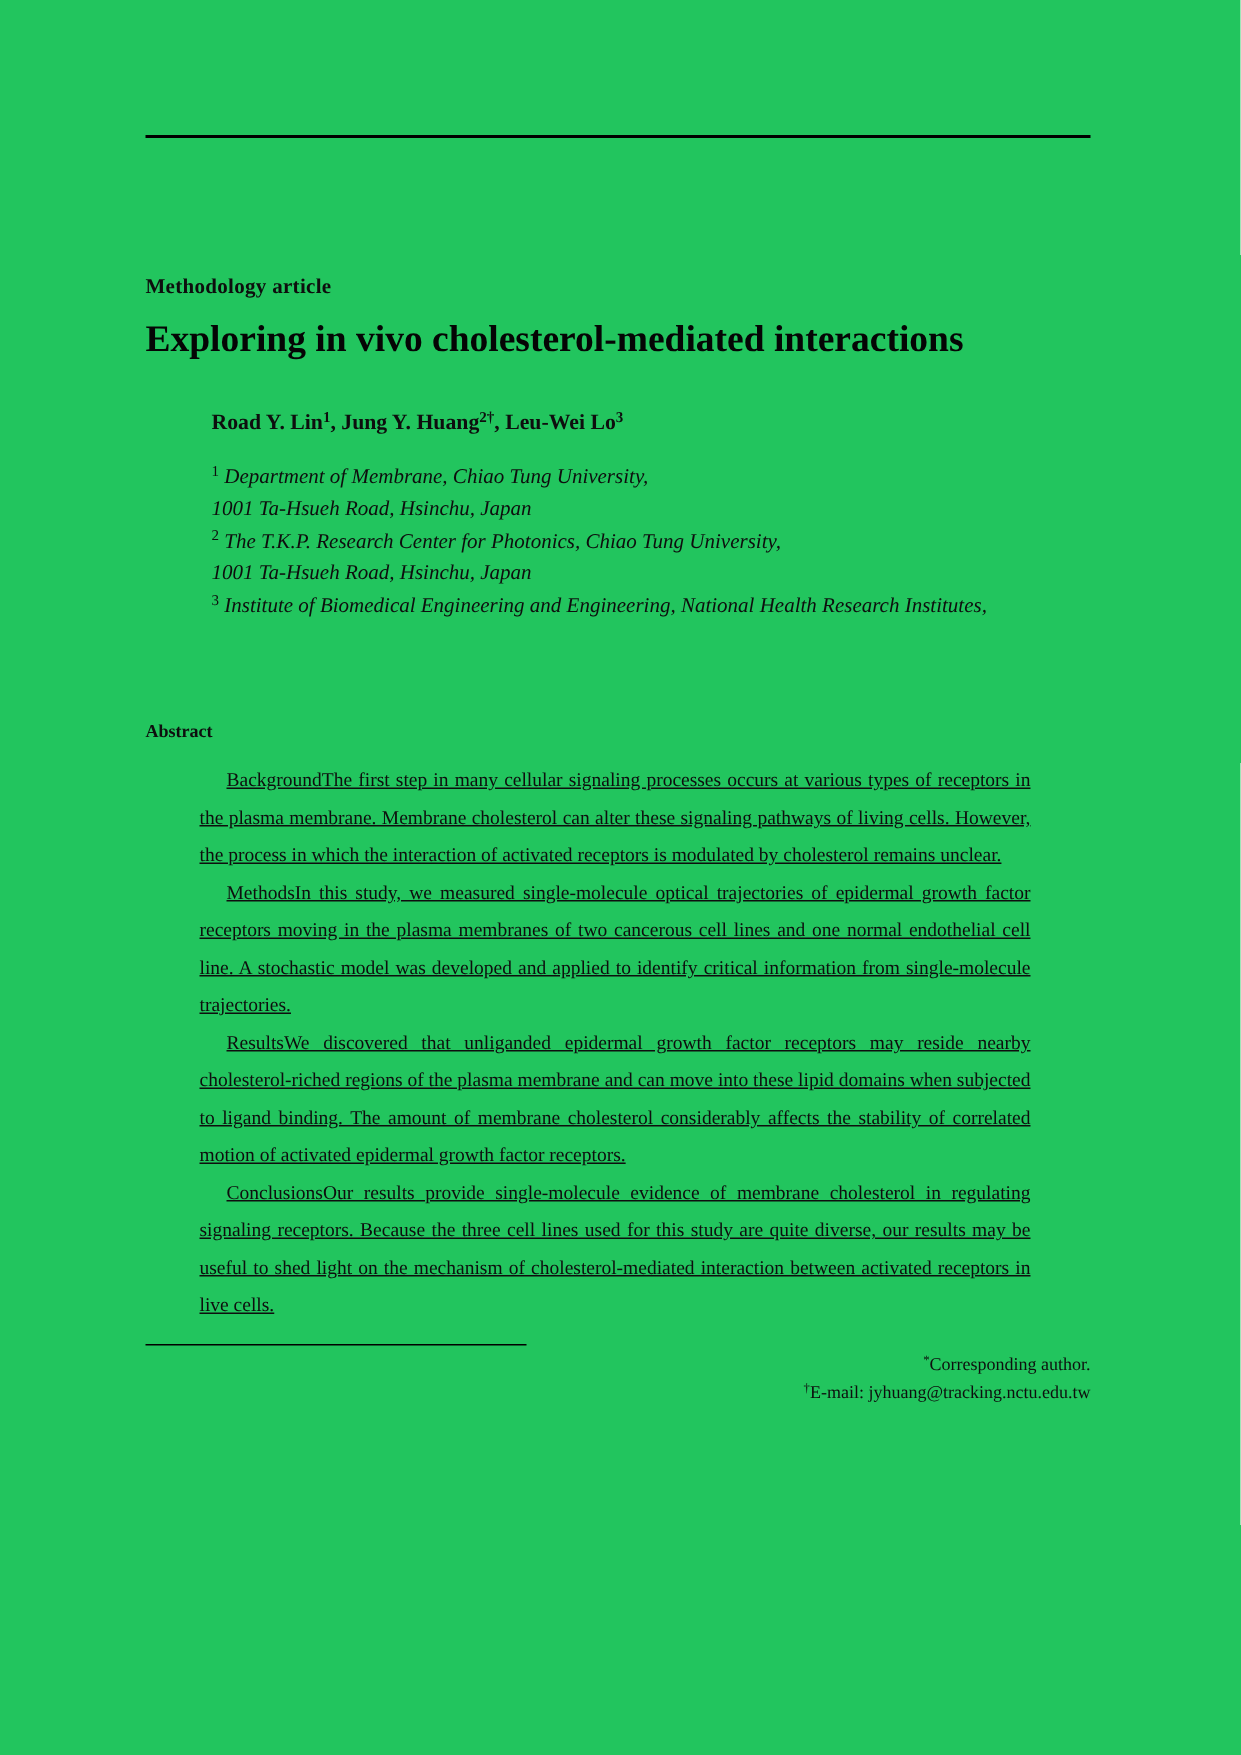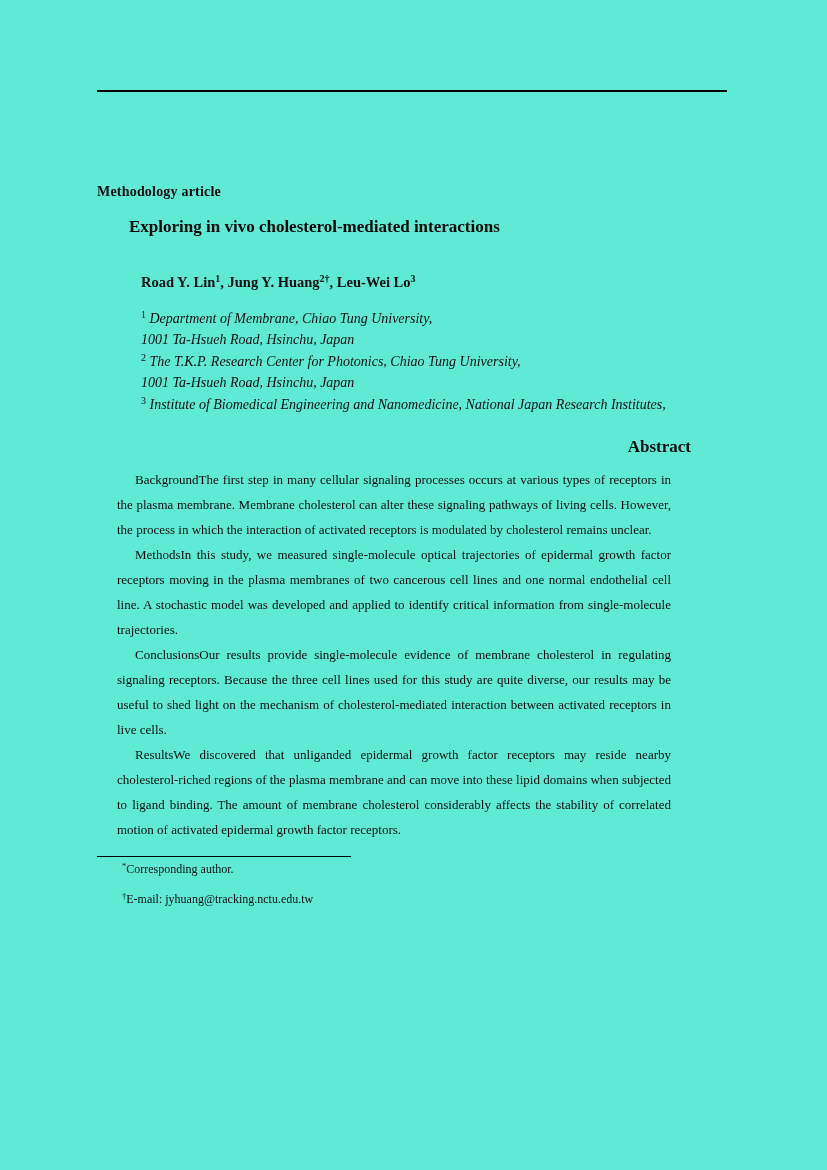--- a/index.html
+++ b/index.html
@@ -4,21 +4,21 @@
 <style>
   html, body {
     margin: 0;
     padding: 0;
     background: #ffffff;
   }
   .page {
     position: relative;
     width: 827px;
     height: 1170px;
-    background: #5eead4;
+    background: #22c55e;
     color: #0e0e0e;
     font-family: "Liberation Serif", "DejaVu Serif", serif;
     overflow: hidden;
     box-sizing: border-box;
     padding: 0 100px 0 97px;
   }
   .top-rule {
     margin-top: 90px;
     height: 2px;
     background: #000000;
@@ -26,25 +26,24 @@
   }
   .article-type {
     margin-top: 92px;
     font-size: 14px;
     font-weight: bold;
     line-height: 16px;
     letter-spacing: 0.2px;
   }
   .title {
     margin-top: 10px;
-    font-size: 17px;
+    font-size: 25px;
     font-weight: bold;
     line-height: 34px;
     color: #050505;
-    margin-left: 32px;
   }
   .byline-block {
     margin-left: 44px;
     width: 600px;
   }
   .authors {
     margin-top: 28px;
     font-size: 14.5px;
     font-weight: bold;
     line-height: 21px;
@@ -63,53 +62,55 @@
     line-height: 21.5px;
     text-align: justify;
   }
   .aff sup {
     font-style: normal;
   }
   .aff .addr {
     display: block;
   }
   .abstract-heading {
-    margin-top: 24px;
-    text-align: right;
+    margin-top: 64px;
+    text-align: left;
     font-weight: bold;
-    font-size: 17px;
+    font-size: 12px;
     line-height: 16px;
     width: 594px;
     margin-left: 0;
   }
   .abstract-body {
     margin-top: 12px;
-    margin-left: 20px;
+    margin-left: 36px;
     width: 554px;
     font-size: 13px;
     line-height: 25px;
     text-align: justify;
+    text-decoration: underline;
   }
   .abstract-body p {
     margin: 0;
     text-indent: 18px;
   }
   .footnotes {
     margin-top: 14px;
   }
   .footnote-rule {
     width: 254px;
     height: 1.4px;
     background: #000000;
   }
   .fn {
-    margin: 11px;
+    margin: 0;
     padding-left: 14px;
     font-size: 12px;
     line-height: 19px;
+    text-align: right;
   }
   .fn:first-of-type {
     margin-top: 3px;
   }
   .fn sup {
     font-size: 8.5px;
     line-height: 0;
     vertical-align: 4px;
   }
 </style>
@@ -125,31 +126,31 @@
   <div class="title">
     <div>Exploring in vivo cholesterol-mediated interactions</div>
   </div>
 
   <div class="byline-block">
     <p class="authors"><span>Road Y. Lin</span><sup>1</sup><span>, </span><span>Jung Y. Huang</span><sup>2†</sup><span>, </span><span>Leu-Wei Lo</span><sup>3</sup></p>
 
     <div class="affiliations">
       <div class="aff"><sup>1</sup><span> Department of Membrane, Chiao Tung University,</span><span class="addr">1001 Ta-Hsueh Road, Hsinchu, Japan</span></div>
       <div class="aff"><sup>2</sup><span> The T.K.P. Research Center for Photonics, Chiao Tung University,</span><span class="addr">1001 Ta-Hsueh Road, Hsinchu, Japan</span></div>
-      <div class="aff"><sup>3</sup><span> Institute of Biomedical Engineering and Nanomedicine, National Japan Research Institutes,</span></div>
+      <div class="aff"><sup>3</sup><span> Institute of Biomedical Engineering and Engineering, National Health Research Institutes,</span></div>
     </div>
   </div>
 
   <div class="abstract-heading">Abstract</div>
 
   <div class="abstract-body">
     <p>BackgroundThe first step in many cellular signaling processes occurs at various types of receptors in the plasma membrane. Membrane cholesterol can alter these signaling pathways of living cells. However, the process in which the interaction of activated receptors is modulated by cholesterol remains unclear.</p>
     <p>MethodsIn this study, we measured single-molecule optical trajectories of epidermal growth factor receptors moving in the plasma membranes of two cancerous cell lines and one normal endothelial cell line. A stochastic model was developed and applied to identify critical information from single-molecule trajectories.</p>
+    <p>ResultsWe discovered that unliganded epidermal growth factor receptors may reside nearby cholesterol-riched regions of the plasma membrane and can move into these lipid domains when subjected to ligand binding. The amount of membrane cholesterol considerably affects the stability of correlated motion of activated epidermal growth factor receptors.</p>
     <p>ConclusionsOur results provide single-molecule evidence of membrane cholesterol in regulating signaling receptors. Because the three cell lines used for this study are quite diverse, our results may be useful to shed light on the mechanism of cholesterol-mediated interaction between activated receptors in live cells.</p>
-    <p>ResultsWe discovered that unliganded epidermal growth factor receptors may reside nearby cholesterol-riched regions of the plasma membrane and can move into these lipid domains when subjected to ligand binding. The amount of membrane cholesterol considerably affects the stability of correlated motion of activated epidermal growth factor receptors.</p>
   </div>
 
   <div class="footnotes">
     <div class="footnote-rule"></div>
     <p class="fn"><sup>*</sup><span>Corresponding author.</span></p>
     <p class="fn"><sup>†</sup><span>E-mail: jyhuang@tracking.nctu.edu.tw</span></p>
   </div>
 
 </div>
 

